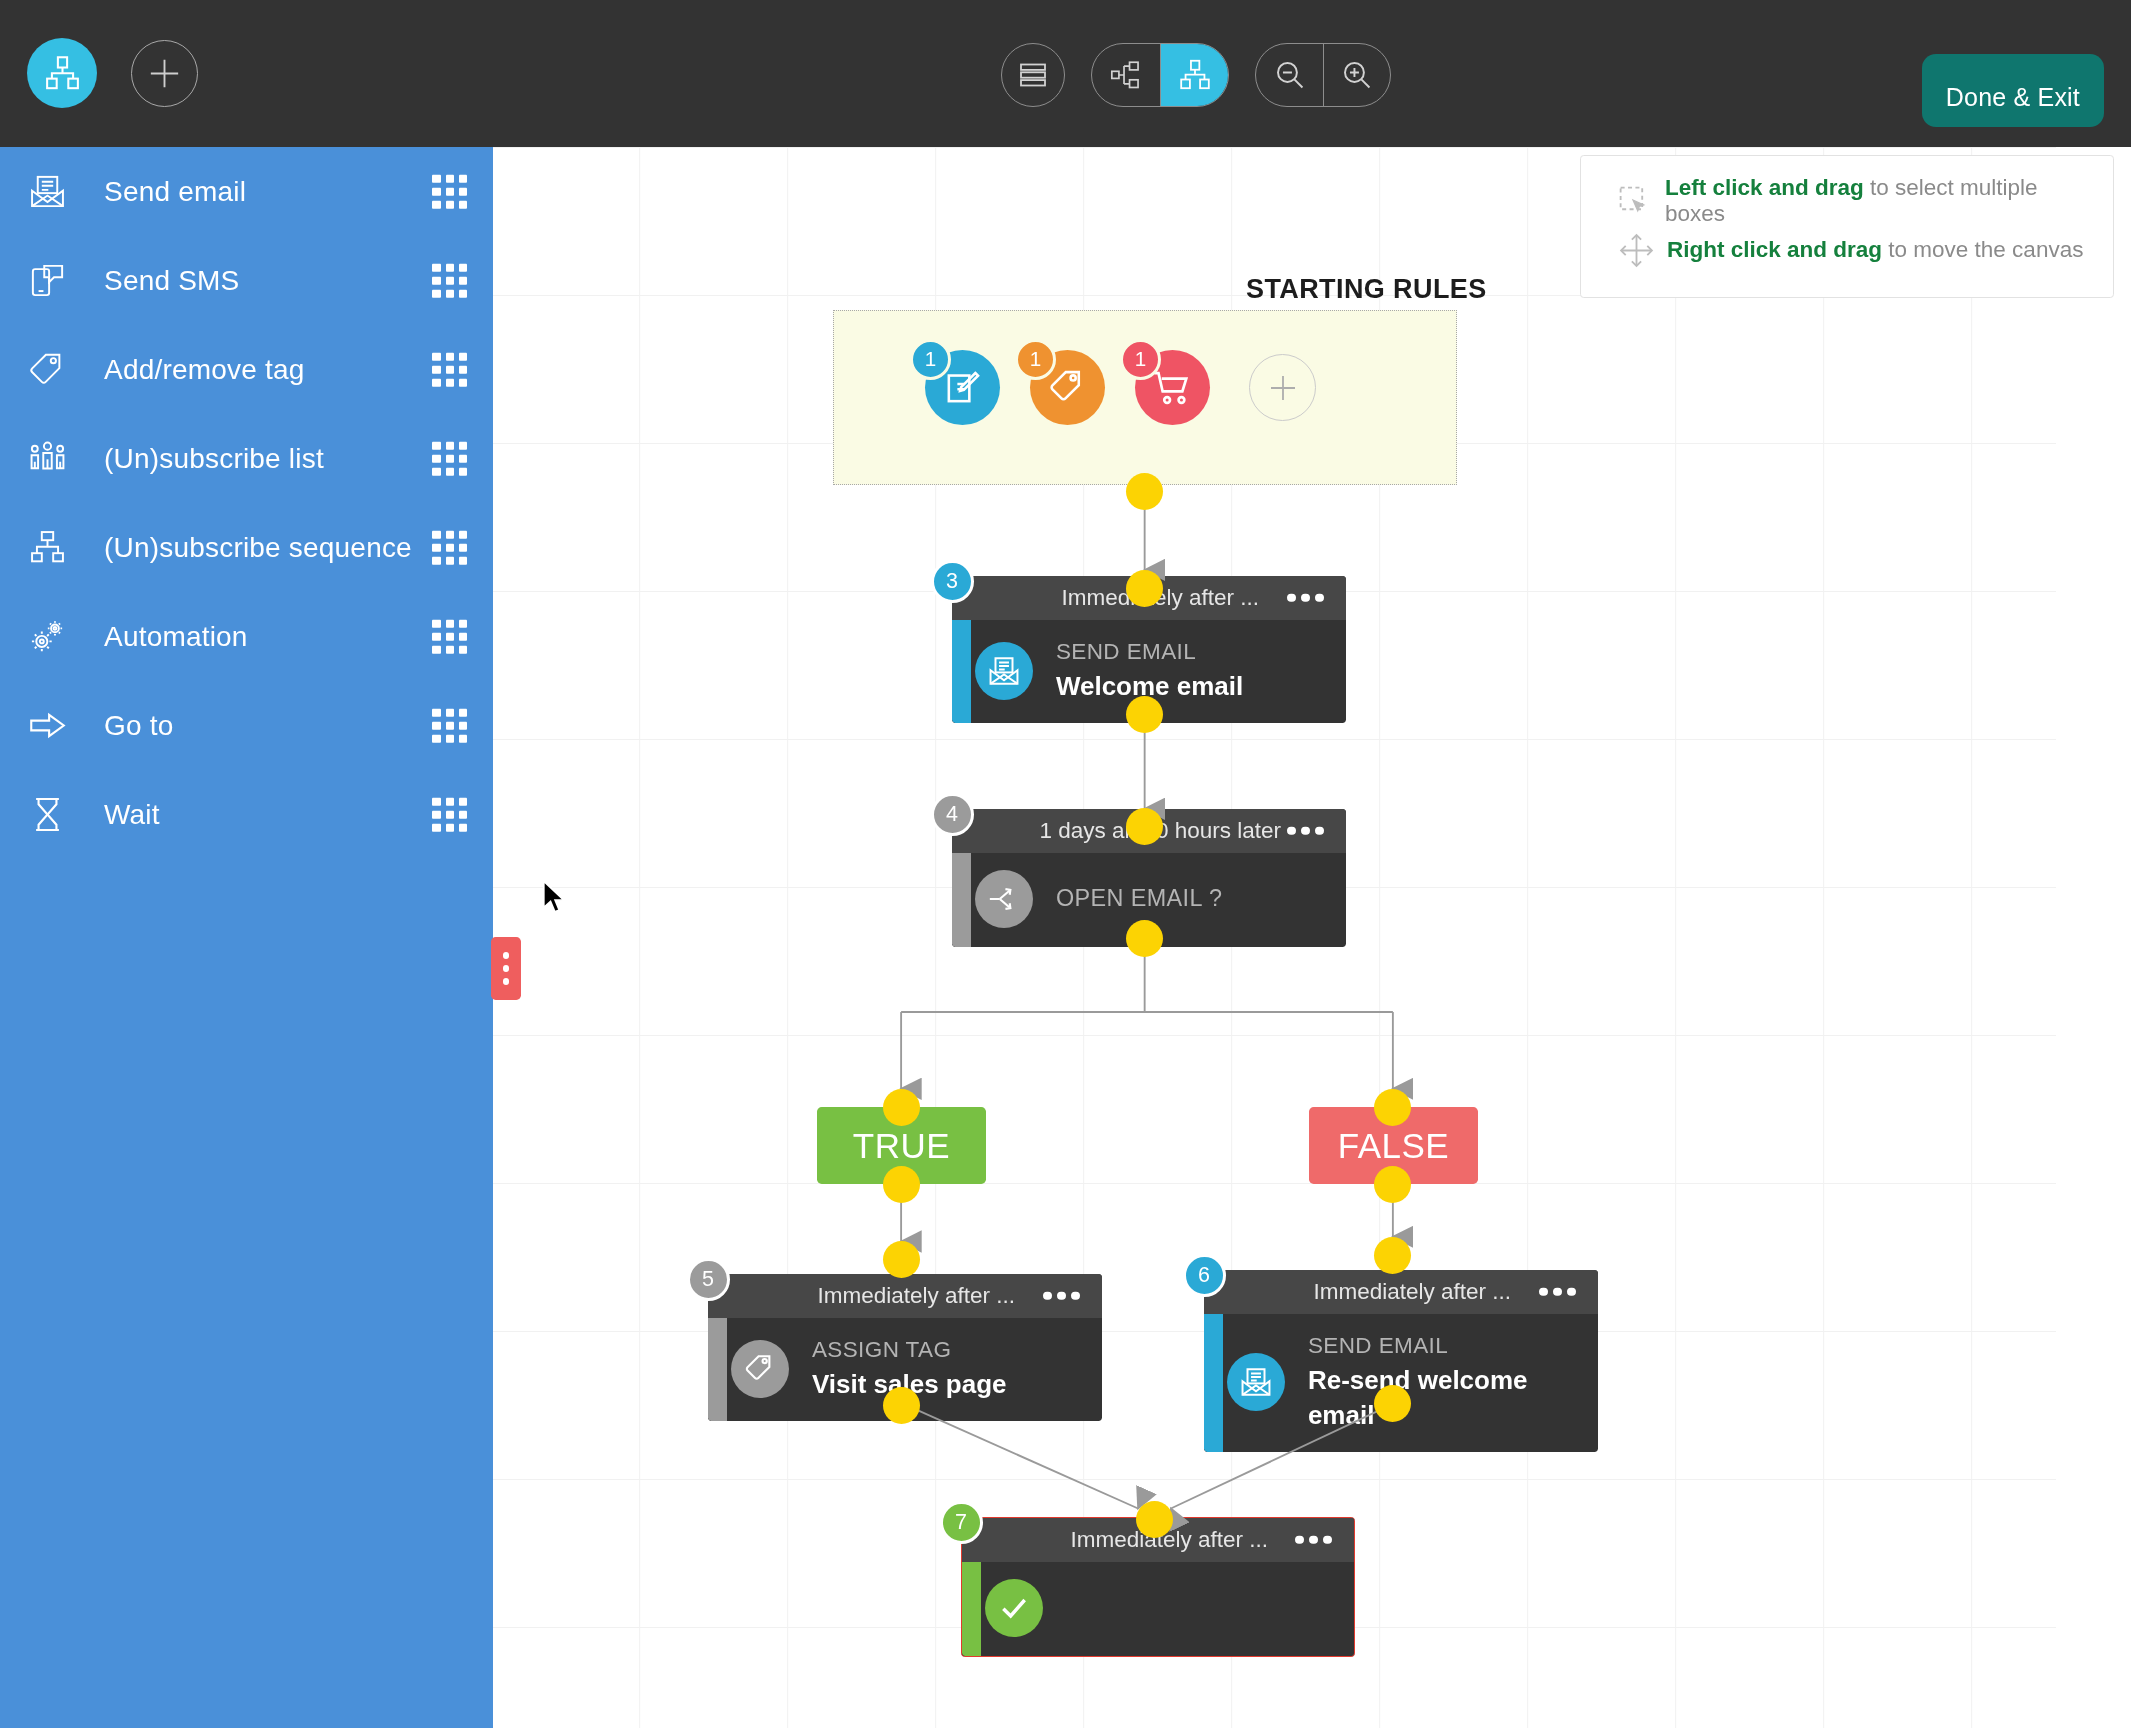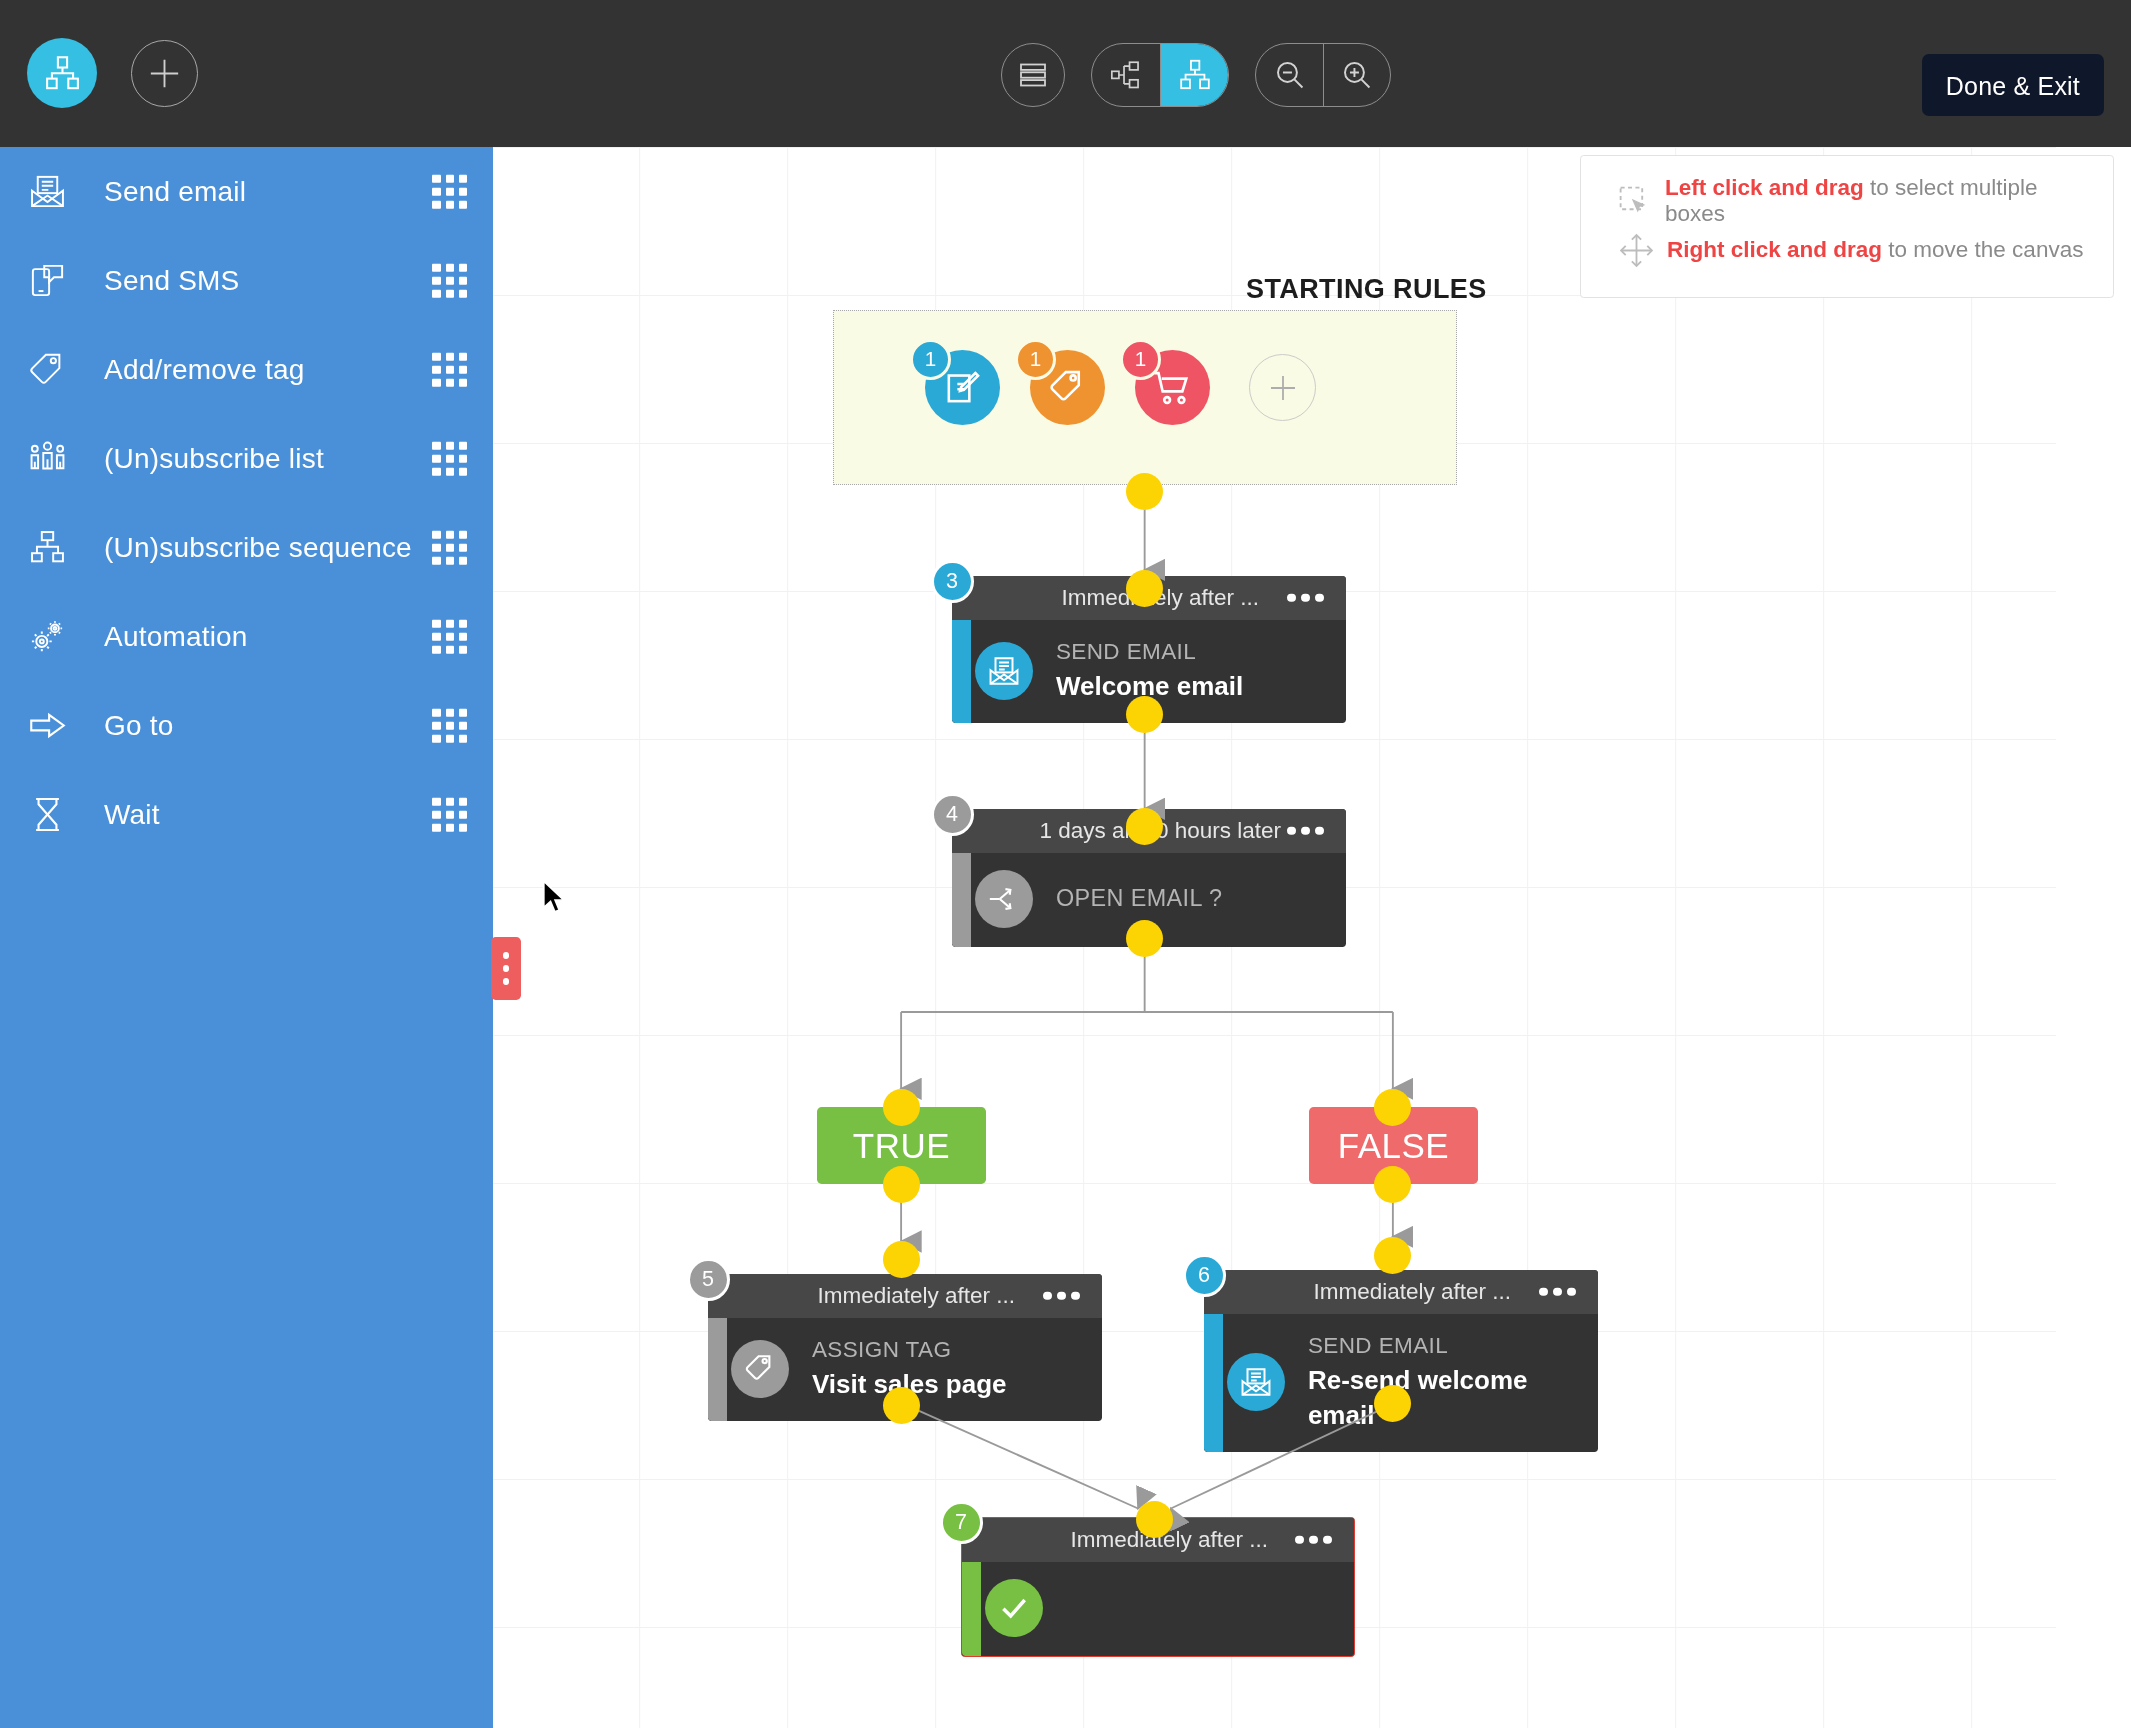--- a/index.html
+++ b/index.html
@@ -36,23 +36,23 @@
     display: flex; height: 64px; border: 1.9px solid #8d8d8d; border-radius: 37px; overflow: hidden;
   }
   .tool-seg {
     width: 68px; display: flex; align-items: center; justify-content: center;
   }
   .tool-seg.active { background: #35bfe3; }
   .tool-seg + .tool-seg { border-left: 1.9px solid #8d8d8d; }
   .tool-pill.zoom .tool-seg { width: 67px; }
   .done-btn {
     position: absolute; right: 27px; top: 54px;
-    background: #0f172a; color: #ffffff; border: none; border-radius: 7px;
+    background: #0f766e; color: #ffffff; border: none; border-radius: 14px;
     font-size: 25px; font-family: "Liberation Sans", sans-serif;
-    padding: 18px 24px 15px; cursor: pointer; letter-spacing: 0.2px;
+    padding: 29px 24px 15px; cursor: pointer; letter-spacing: 0.2px;
   }
 
   
   .sidebar {
     position: absolute; left: 0; top: 147px; width: 493px; height: 1582px;
     background: #4a90d9; z-index: 30;
   }
   .side-item {
     position: relative; height: 89px; display: flex; align-items: center;
     padding: 0 0 0 28px; cursor: pointer;
@@ -93,21 +93,21 @@
 
   
   .legend {
     position: absolute; right: 17px; top: 155px; width: 534px;
     background: #ffffff; border: 0.9px solid #e2e2e2; border-radius: 3.7px;
     padding: 20.6px 24px 22.5px; z-index: 25;
   }
   .legend-row { display: flex; align-items: center; height: 49px; }
   .legend-ico { width: 62px; display: flex; align-items: center; justify-content: center; }
   .legend-txt { font-size: 22.5px; color: #8a8a8a; }
-  .legend-txt b { color: #ef4444; font-weight: bold; text-align: center; }
+  .legend-txt b { color: #15803d; font-weight: bold; text-align: center; }
 
   
   .sr-title {
     position: absolute; left: 1246px; top: 274px; font-size: 27px; font-weight: bold;
     color: #1d1d1d; letter-spacing: 0.4px;
   }
   .sr-box {
     position: absolute; left: 833px; top: 310px; width: 624px; height: 175px;
     background: #fafbe4; border: 1.9px dotted #a8a8a8;
   }

